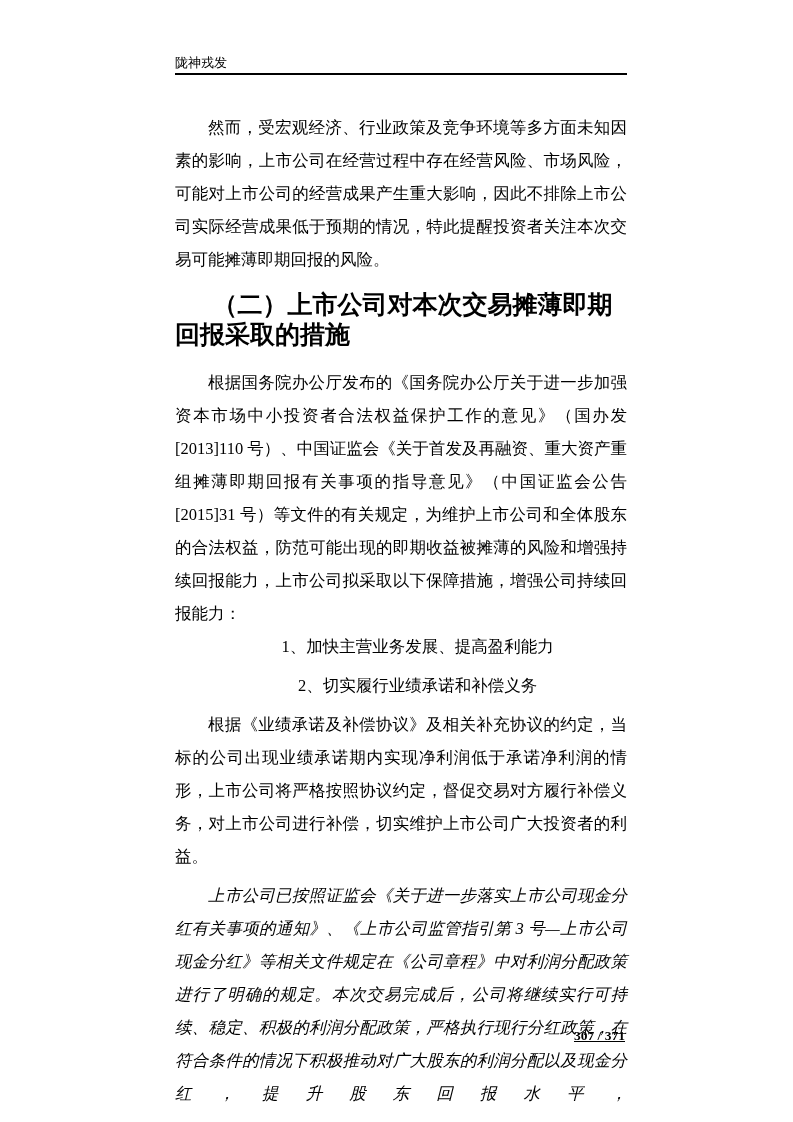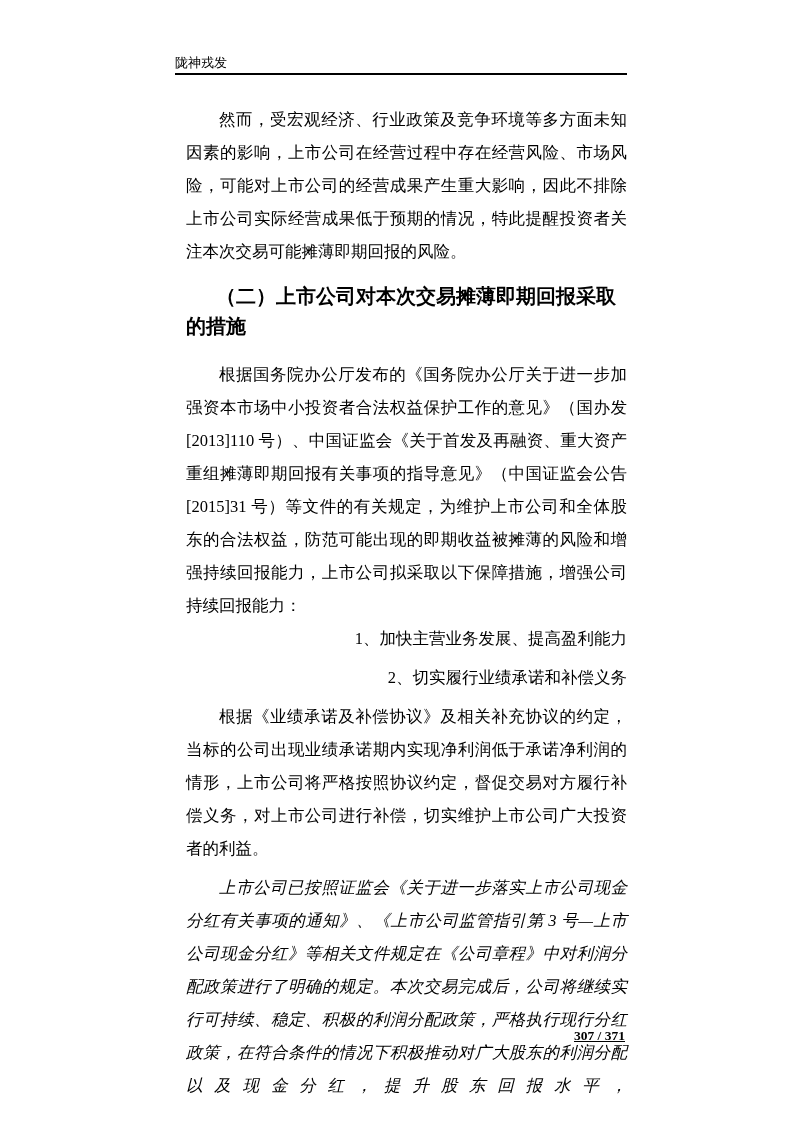--- a/index.html
+++ b/index.html
@@ -18,43 +18,42 @@
   .page-header {
     display: flex;
     justify-content: space-between;
     align-items: flex-end;
     border-bottom: 2px solid #000000;
     padding-bottom: 3px;
     font-size: 13px;
     line-height: 15px;
   }
   .doc-body {
-    padding-top: 28px;
+    padding-top: 36px;
     font-size: 16.5px;
     line-height: 33px;
     text-align: justify;
-    margin-left: 11px;
   }
   .body-para {
     margin: 0;
     text-indent: 2em;
   }
   .section-heading {
     margin: 13px 0 17px 0;
     font-family: "Liberation Sans", "DejaVu Sans", sans-serif;
     font-weight: bold;
-    font-size: 20px;
+    font-size: 25px;
     line-height: 30px;
     text-indent: 1.5em;
     text-align: left;
   }
   .measure-title {
     margin: 0 0 6px 0;
     text-indent: 2em;
-    text-align: right;
+    text-align: center;
   }
   .measure-para {
     margin: 0 0 6px 0;
     text-indent: 2em;
   }
   .continues {
     text-align-last: justify;
     font-style: italic;
   }
   .page-footer {

